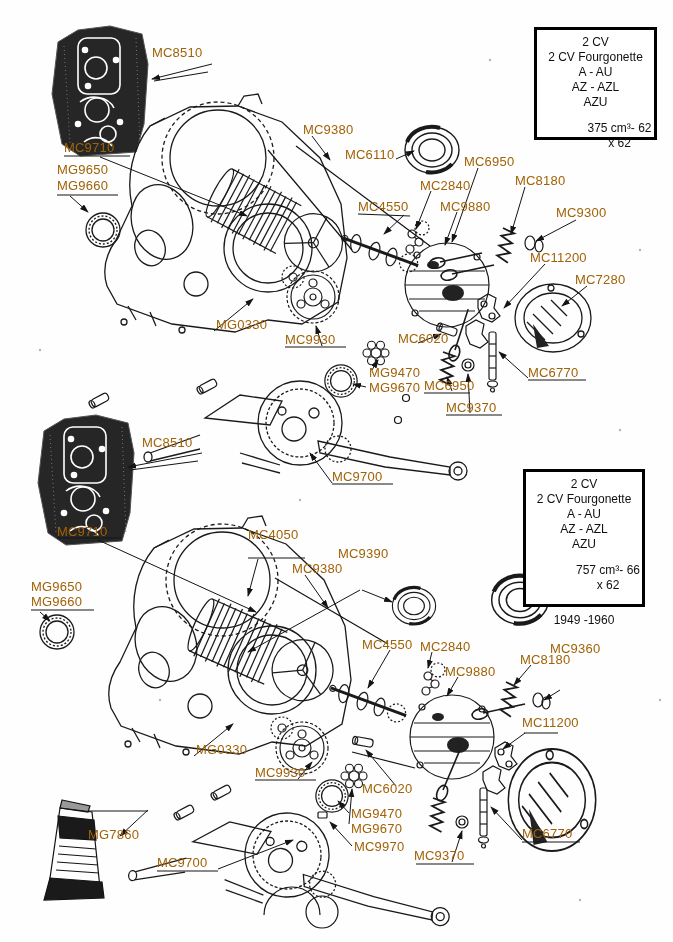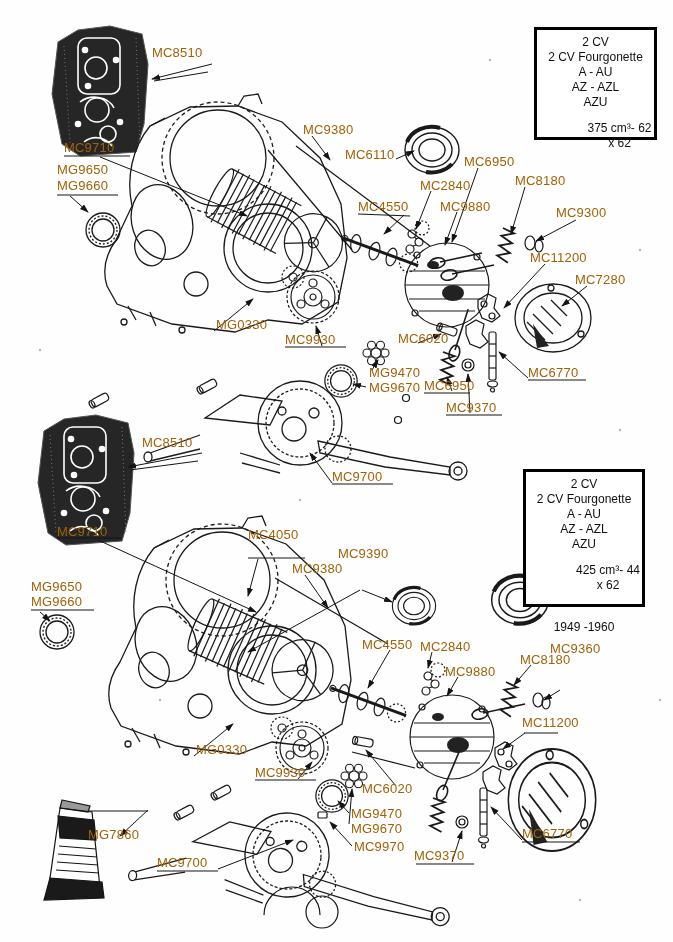--- a/index.html
+++ b/index.html
@@ -12,21 +12,21 @@
   .lbl{
     position:absolute;font-size:13px;line-height:14px;white-space:nowrap;
     color:#a16207;letter-spacing:.2px;
   }
   .info-box{
     position:absolute;border:3px solid #000;background:#fff;
     text-align:center;font-size:12px;line-height:15px;color:#101010;
     padding-top:5px;box-sizing:border-box;
   }
   .info-box .spec{margin-top:11px;margin-left:48px;}
-  .info-box .years{margin-top:27px;}
+  .info-box .years{margin-top:20px;}
 </style>
 </head>
 <body>
 
 <div class="page">
 
   <svg class="art" viewBox="0 0 673 942">
     <defs>
       <marker id="arr" markerWidth="10" markerHeight="8" refX="8" refY="3" orient="auto">
         <path d="M0,0 L9,3 L0,6 Z" fill="#141414"></path>
@@ -388,21 +388,21 @@
     <div>AZU</div>
     <div class="spec">375 cm³- 62 x  62</div>
   </div>
 
   <div class="info-box" style="left:523px;top:469px;width:122px;height:138px">
     <div>2 CV</div>
     <div>2 CV Fourgonette</div>
     <div>A - AU</div>
     <div>AZ - AZL</div>
     <div>AZU</div>
-    <div class="spec">425 cm³- 44 x 62</div>
+    <div class="spec">757 cm³- 66 x 62</div>
     <div class="years">1949 -1960</div>
   </div>
 
   <span class="lbl" style="left:152px;top:46px">MC8510</span>
   <span class="lbl" style="left:64px;top:141px">MC9710</span>
   <span class="lbl" style="left:57px;top:163px">MG9650</span>
   <span class="lbl" style="left:57px;top:179px">MG9660</span>
   <span class="lbl" style="left:303px;top:123px">MC9380</span>
   <span class="lbl" style="left:345px;top:148px">MC6110</span>
   <span class="lbl" style="left:358px;top:200px">MC4550</span>

